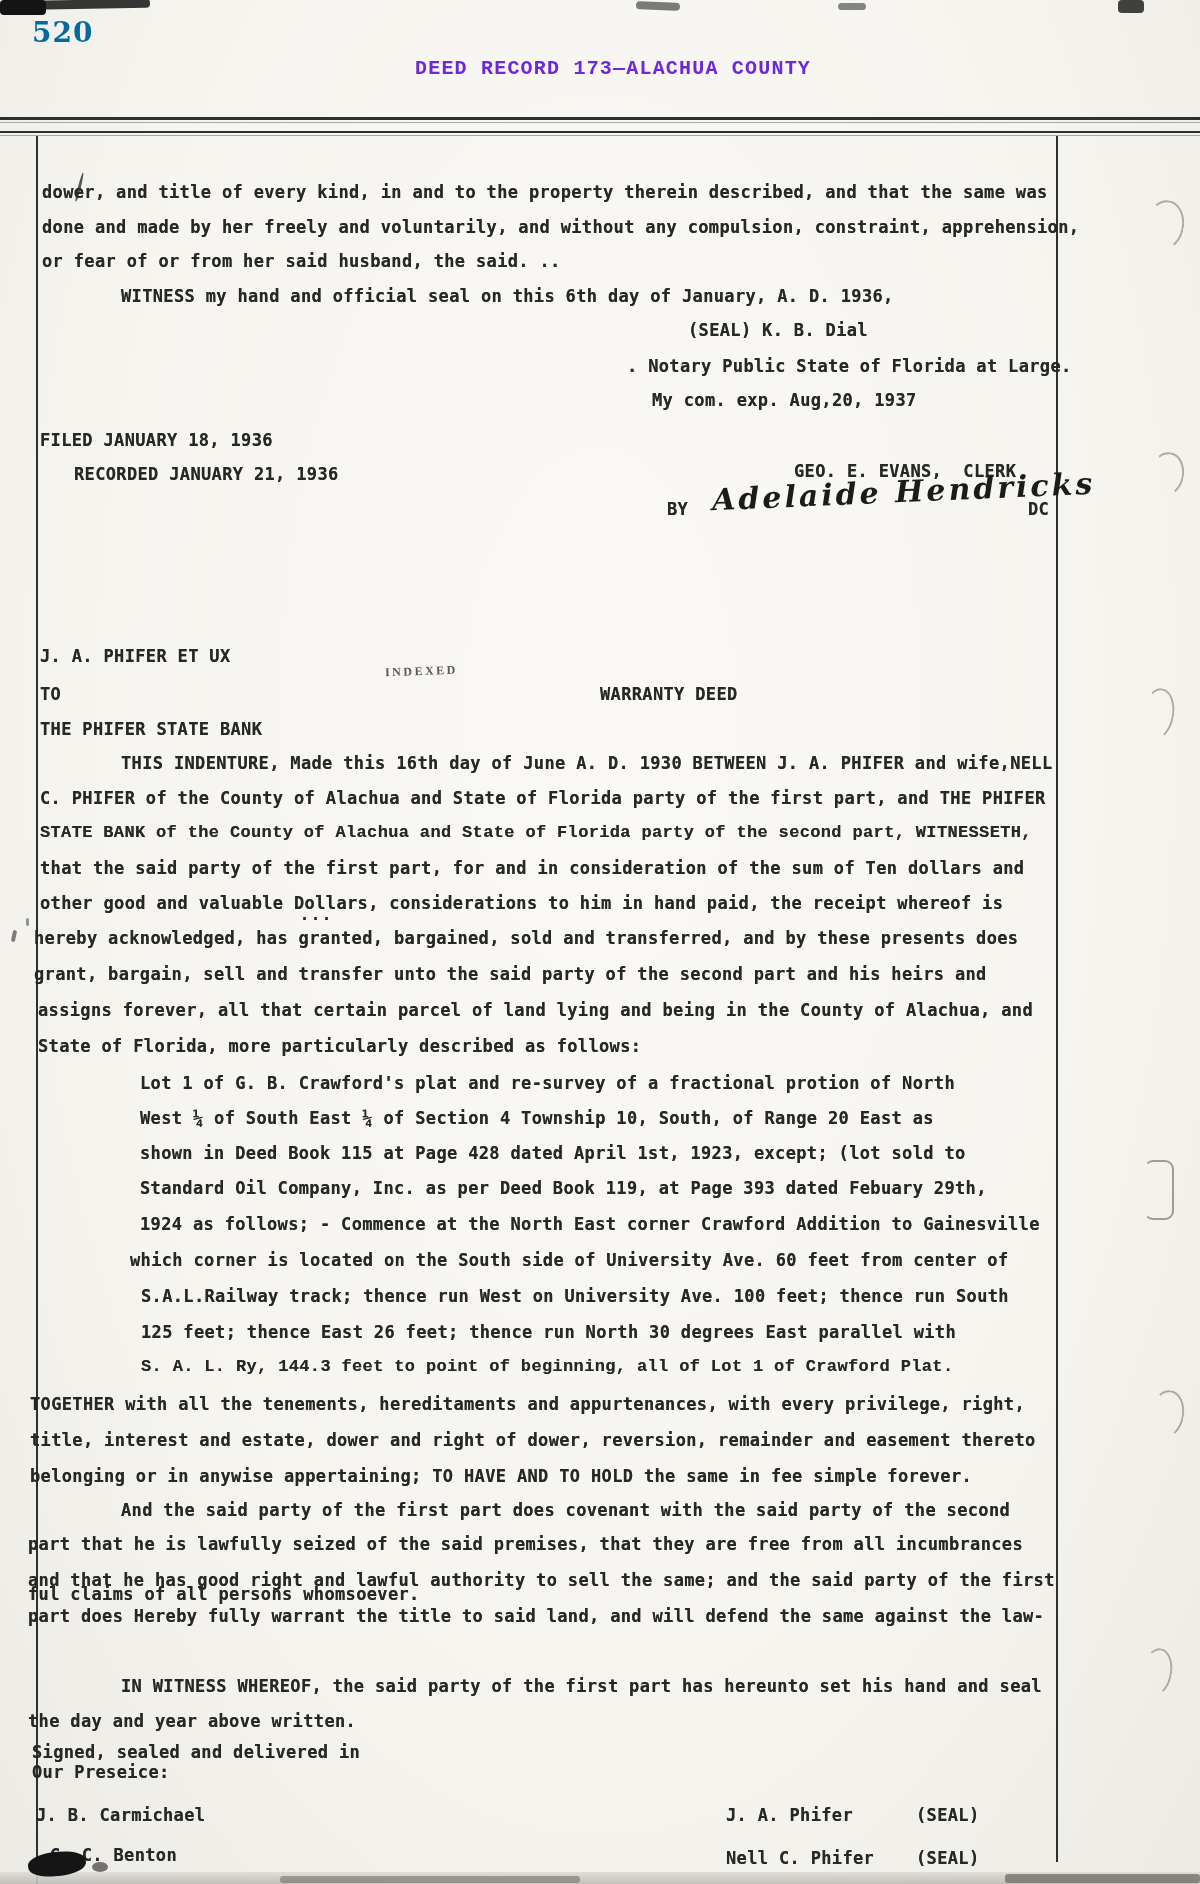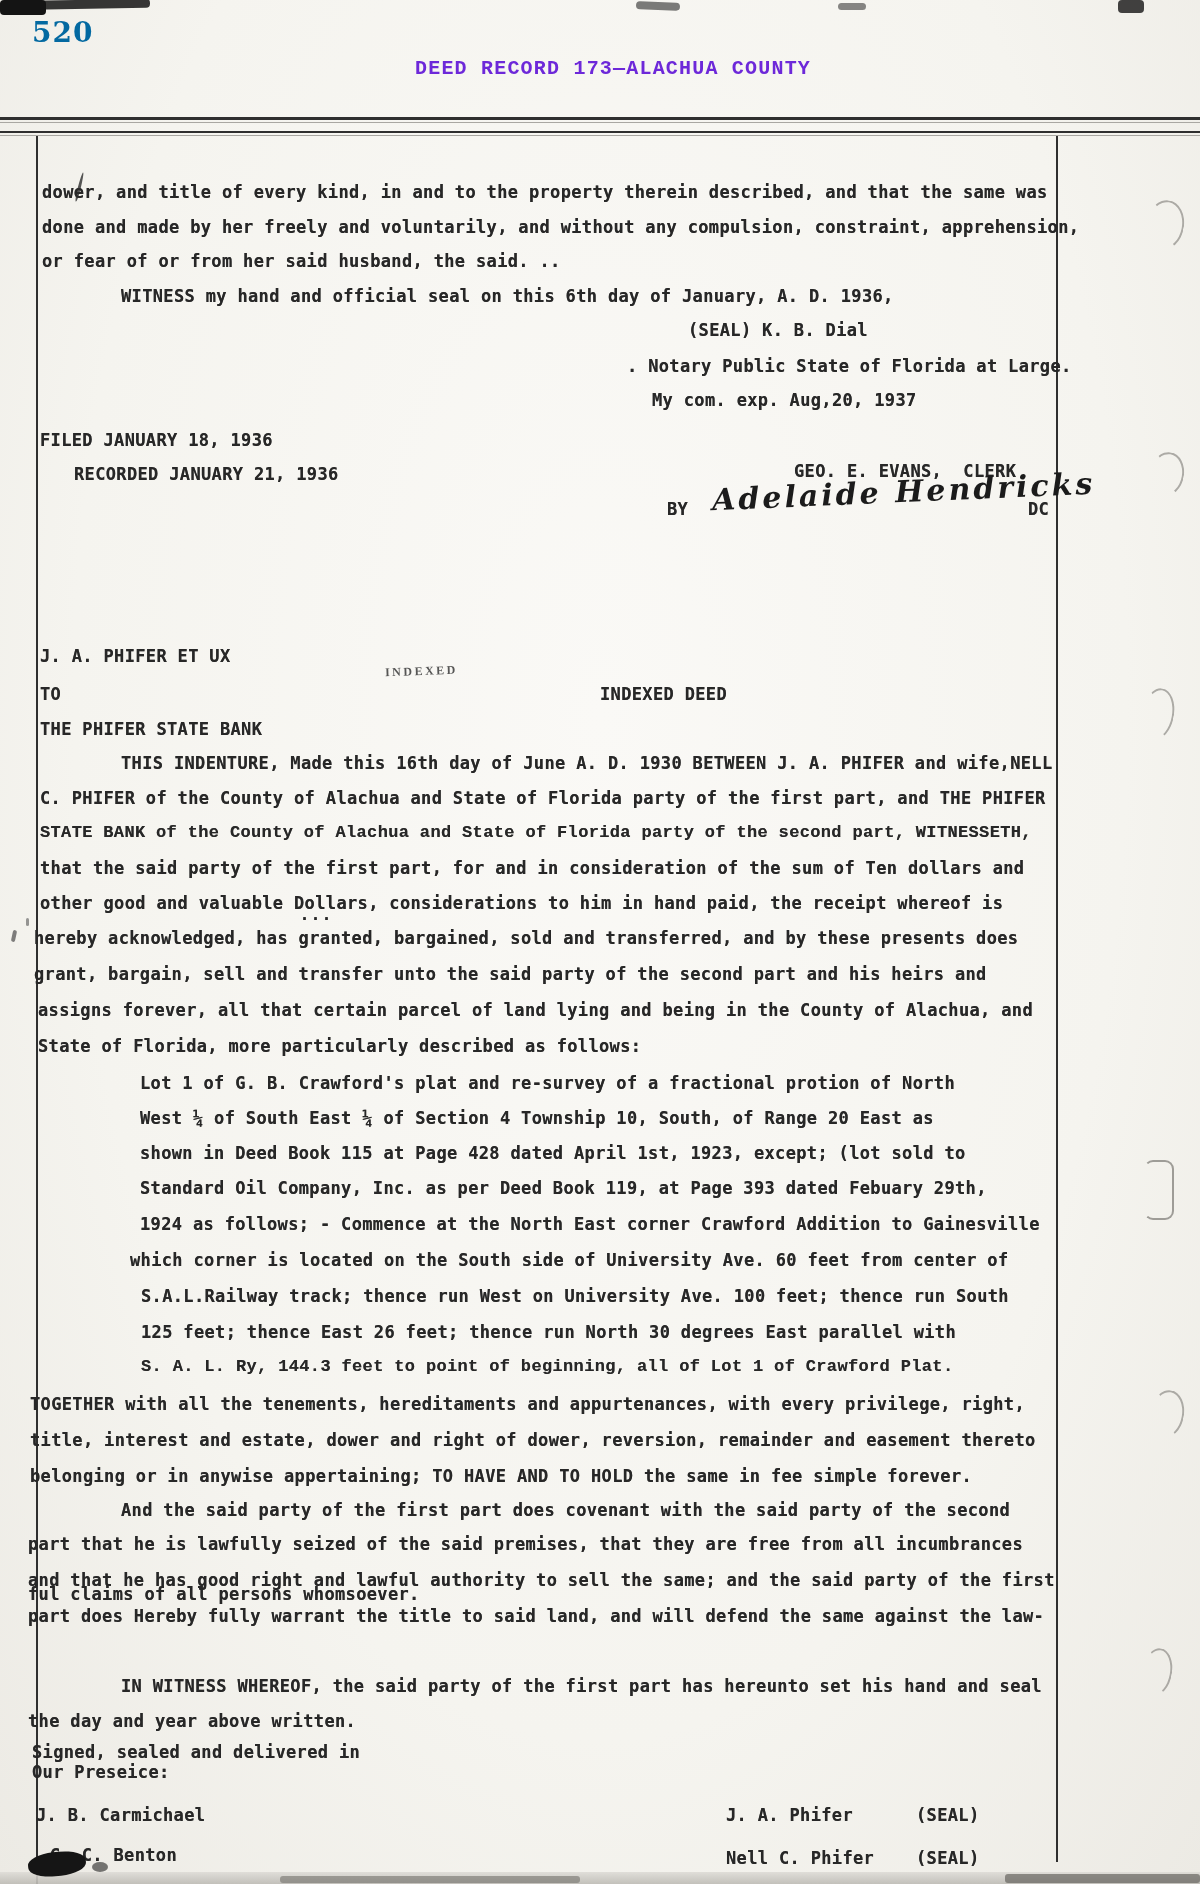--- a/index.html
+++ b/index.html
@@ -77,21 +77,21 @@
       <div class="line" style="left: 652px; top: 390px;">My com. exp. Aug,20, 1937</div>
       <div class="line" style="left: 40px; top: 430px;">FILED JANUARY 18, 1936</div>
       <div class="line" style="left: 44px; top: 464px; margin-left: 30px;">RECORDED JANUARY 21, 1936</div>
       <div class="line" style="left: 794px; top: 461px;">GEO. E. EVANS,  CLERK</div>
       <div class="line" style="left: 667px; top: 499px;">BY</div>
       <div class="line script" style="left: 712px; top: 474px;">Adelaide Hendricks</div>
       <div class="line" style="left: 1028px; top: 499px;">DC</div>
       <div class="line" style="left: 40px; top: 646px;">J. A. PHIFER ET UX</div>
       <div class="line stamp" style="left: 385px; top: 664px;">INDEXED</div>
       <div class="line" style="left: 40px; top: 684px;">TO</div>
-      <div class="line" style="left: 600px; top: 684px;">INDEXED DEED</div>
+      <div class="line" style="left: 600px; top: 684px;">WARRANTY DEED</div>
       <div class="line" style="left: 40px; top: 719px;">THE PHIFER STATE BANK</div>
       <div class="line" style="left: 121px; top: 753px;">THIS INDENTURE, Made this 16th day of June A. D. 1930 BETWEEN J. A. PHIFER and wife,NELL</div>
       <div class="line" style="left: 40px; top: 788px;">C. PHIFER of the County of Alachua and State of Florida party of the first part, and THE PHIFER</div>
       <div class="line" style="left: 40px; top: 823px; font-family: Liberation Mono, monospace;">STATE BANK of the County of Alachua and State of Florida party of the second part, WITNESSETH,</div>
       <div class="line" style="left: 40px; top: 858px;">that the said party of the first part, for and in consideration of the sum of Ten dollars and</div>
       <div class="line" style="left: 40px; top: 893px;">other good and valuable Dollars, considerations to him in hand paid, the receipt whereof is</div>
       <div class="line dots" style="left: 300px; top: 906px;">...</div>
       <div class="line" style="left: 34px; top: 928px;">hereby acknowledged, has granted, bargained, sold and transferred, and by these presents does</div>
       <div class="line" style="left: 34px; top: 964px;">grant, bargain, sell and transfer unto the said party of the second part and his heirs and</div>
       <div class="line" style="left: 38px; top: 1000px;">assigns forever, all that certain parcel of land lying and being in the County of Alachua, and</div>

